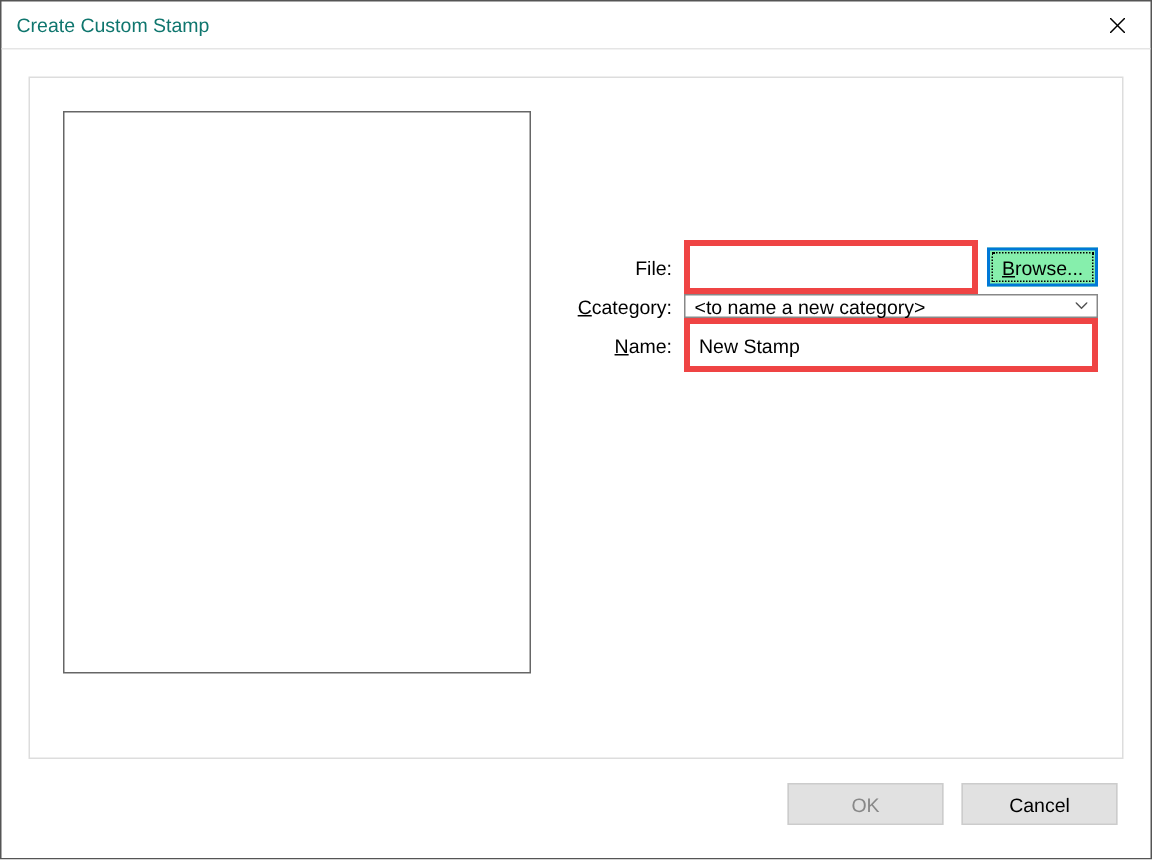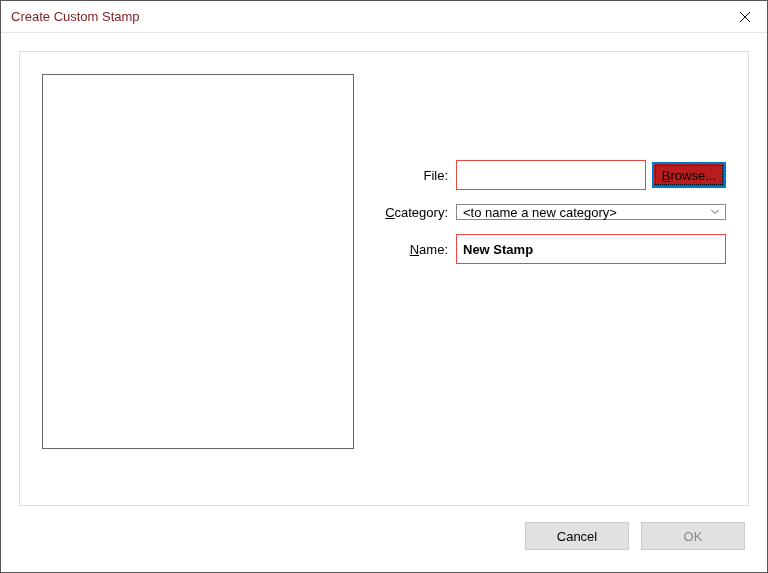--- a/index.html
+++ b/index.html
@@ -28,21 +28,21 @@
       height: 32px;
       display: flex;
       align-items: center;
       justify-content: space-between;
       padding-left: 10px;
       padding-right: 0;
       border-bottom: 1px solid #e5e5e5;
     }
     .titlebar-title {
       font-size: 13px;
-      color: #7f1d1d;
+      color: #0f766e;
     }
     .close-btn {
       width: 44px;
       height: 32px;
       display: flex;
       align-items: center;
       justify-content: center;
       cursor: pointer;
       font-size: 14px;
       color: #000;
@@ -69,50 +69,48 @@
       background: #fff;
       flex-shrink: 0;
     }
     .form-area {
       flex: 1;
       padding-top: 86px;
     }
     .form-row {
       display: flex;
       align-items: center;
-      margin-bottom: 14px;
     }
     .form-label {
       width: 80px;
       text-align: right;
       padding-right: 8px;
       font-size: 13px;
       color: #000;
     }
     .underline {
       text-decoration: underline;
     }
     .text-input {
       height: 26px;
-      border: 1px solid #ef4444;
+      border: 4px solid #ef4444;
       padding: 14px 6px;
       font-size: 13px;
       font-family: inherit;
       background: #fff;
-      font-weight: bold;
     }
     .file-input {
       flex: 1;
       margin-right: 6px;
     }
     .browse-btn {
       height: 26px;
       padding: 0 8px;
       border: 2px solid #0078d7;
-      background: #b91c1c;
+      background: #86efac;
       font-size: 13px;
       font-family: inherit;
       cursor: pointer;
       outline: 1px dotted #000;
       outline-offset: -4px;
     }
     .category-select {
       flex: 1;
       height: 16px;
       border: 1px solid #888;
@@ -198,17 +196,17 @@
 
         <div class="form-row">
           <label class="form-label"><span class="underline">N</span><span>ame:</span></label>
           <input type="text" class="text-input name-input" value="New Stamp" style="">
         </div>
 
       </div>
     </div>
 
     <div class="button-row">
+      <button class="dlg-btn disabled" disabled="">OK</button>
       <button class="dlg-btn enabled">Cancel</button>
-      <button class="dlg-btn disabled" disabled="">OK</button>
     </div>
   </div>
 </div>
 
 </body></html>

